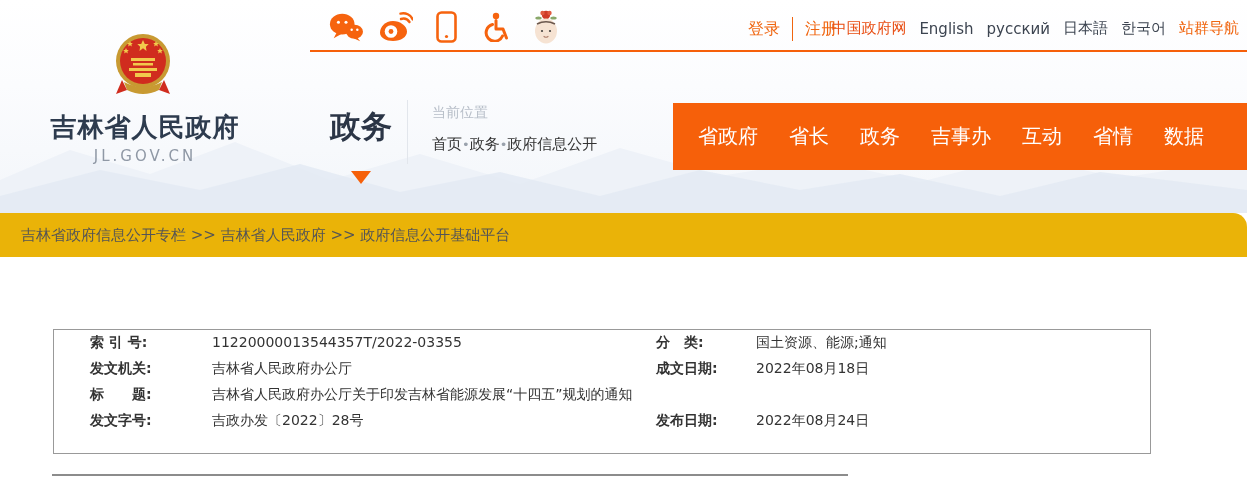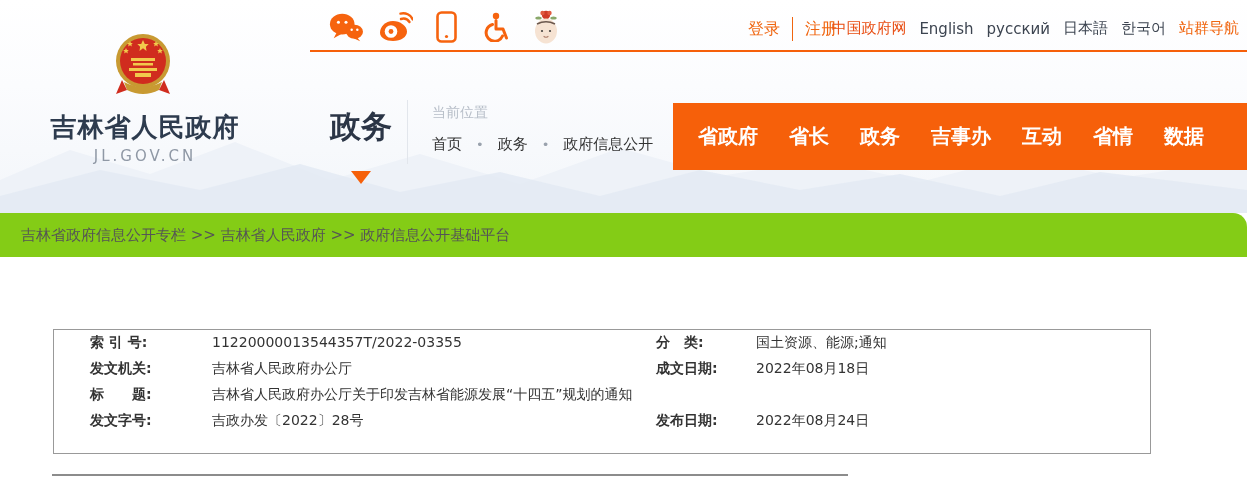--- a/index.html
+++ b/index.html
@@ -33,31 +33,31 @@
   .l-red{color:#e84d12;}
   .l-dark{color:#3c4450;}
   .l-orange{color:#f0650f;}
 
   
   .section-title{position:absolute;left:330px;top:106px;font-size:31px;font-weight:bold;color:#2b3546;}
   .section-arrow{position:absolute;left:351px;top:171px;width:0;height:0;
     border-left:10px solid transparent;border-right:10px solid transparent;border-top:13px solid #f6600a;}
   .head-divider{position:absolute;left:407px;top:100px;width:1px;height:64px;background:#e2e6ec;}
   .loc-label{position:absolute;left:432px;top:104px;font-size:14px;color:#b7bec8;}
-  .loc-row{position:absolute;left:432px;top:135px;display:flex;align-items:center;gap:14px;font-size:15px;color:#333;white-space:nowrap;}
+  .loc-row{position:absolute;left:432px;top:135px;display:flex;align-items:center;font-size:15px;color:#333;white-space:nowrap;}
   .loc-row .crumb{cursor:pointer;}
   .loc-row .dot{color:#9aa2ad;font-size:13px;}
 
   
   .main-nav{position:absolute;left:673px;top:103px;width:574px;height:67px;background:#f6600a;
     display:flex;align-items:center;gap:31px;padding-left:25px;box-sizing:border-box;}
-  .main-nav .nav-item{color:#fff;font-size:20px;font-weight:bold;cursor:pointer;white-space:nowrap;}
-
-  
-  .crumb-bar{position:absolute;left:0;top:213px;width:1247px;height:44px;background:#84cc16;
+  .main-nav .nav-item{color:#fff;font-size:20px;font-weight:normal;cursor:pointer;white-space:nowrap;}
+
+  
+  .crumb-bar{position:absolute;left:0;top:213px;width:1247px;height:44px;background:#eab308;
     border-top-right-radius:14px;}
   .crumb-bar .txt{position:absolute;left:21px;top:0;line-height:44px;font-size:15px;color:#555;}
 
   
   .doc-meta{position:absolute;left:53px;top:329px;width:1098px;height:125px;border:1px solid #999;
     box-sizing:border-box;background:#fff;padding-top:4px;}
   .meta-row{position:relative;height:26px;font-size:14px;color:#333;}
   .m-label{position:absolute;font-weight:bold;white-space:pre;color:#333;}
   .m-value{position:absolute;white-space:nowrap;color:#333;}
   .l-lab{left:36px;}

